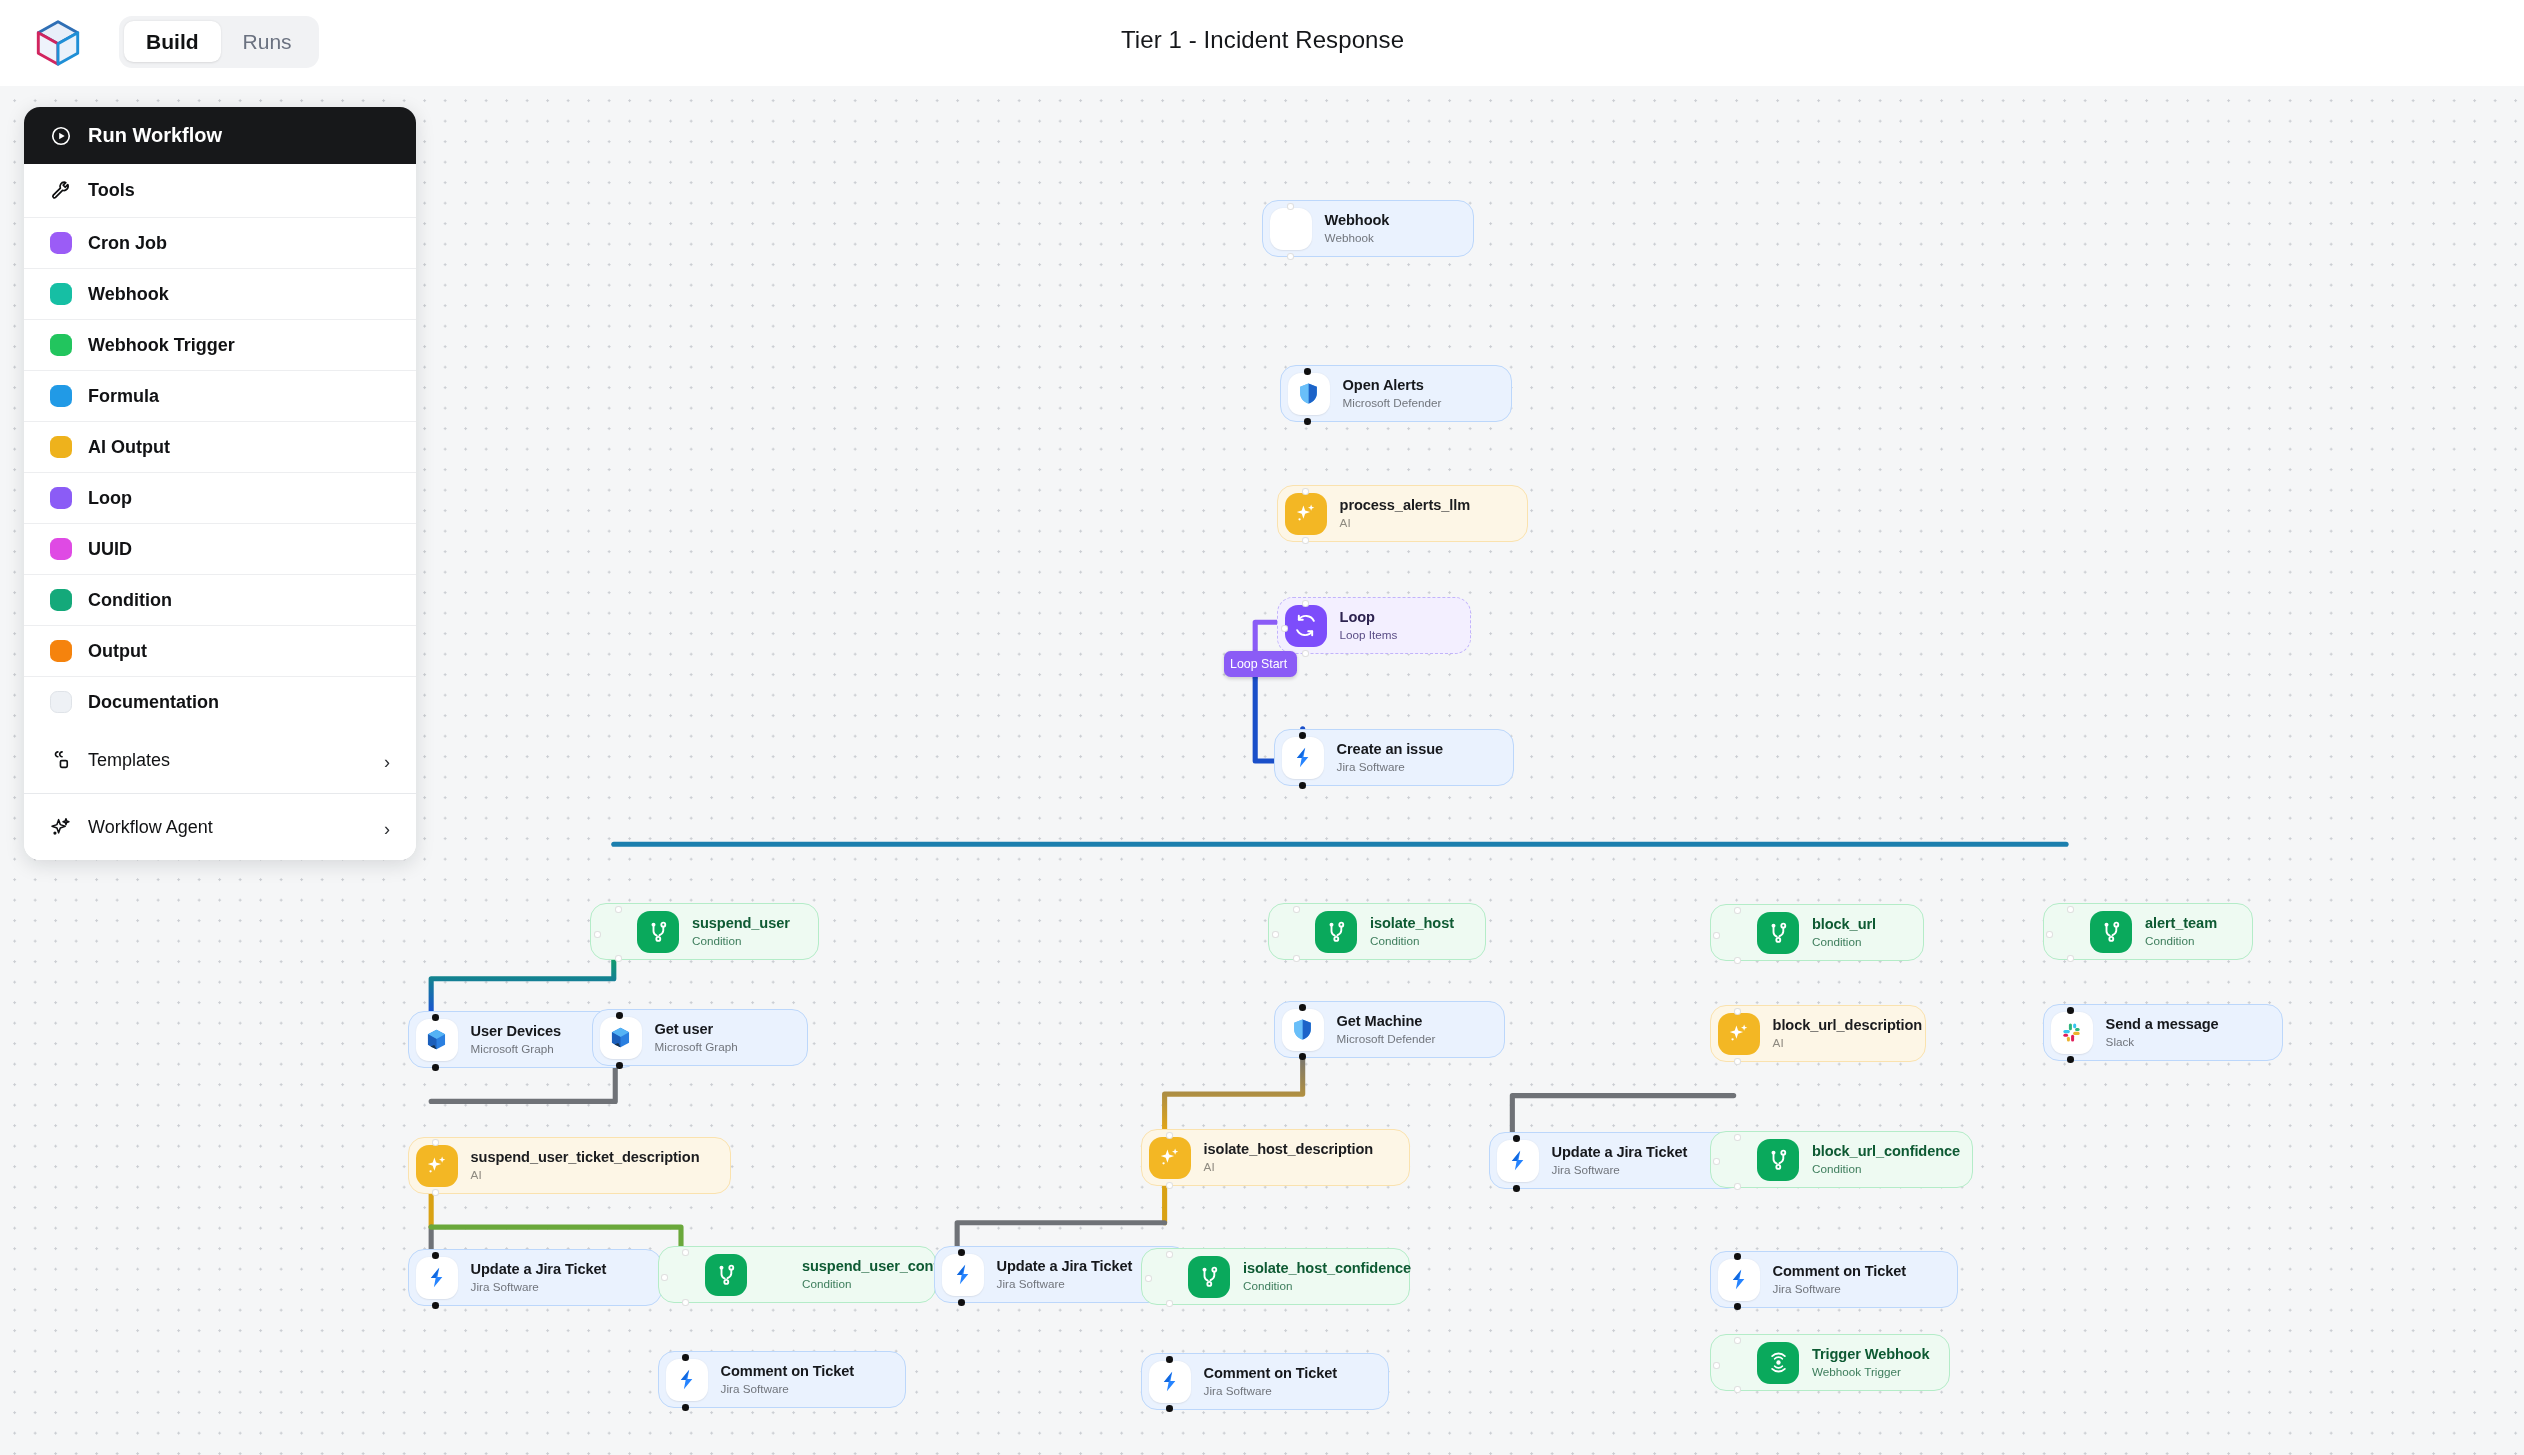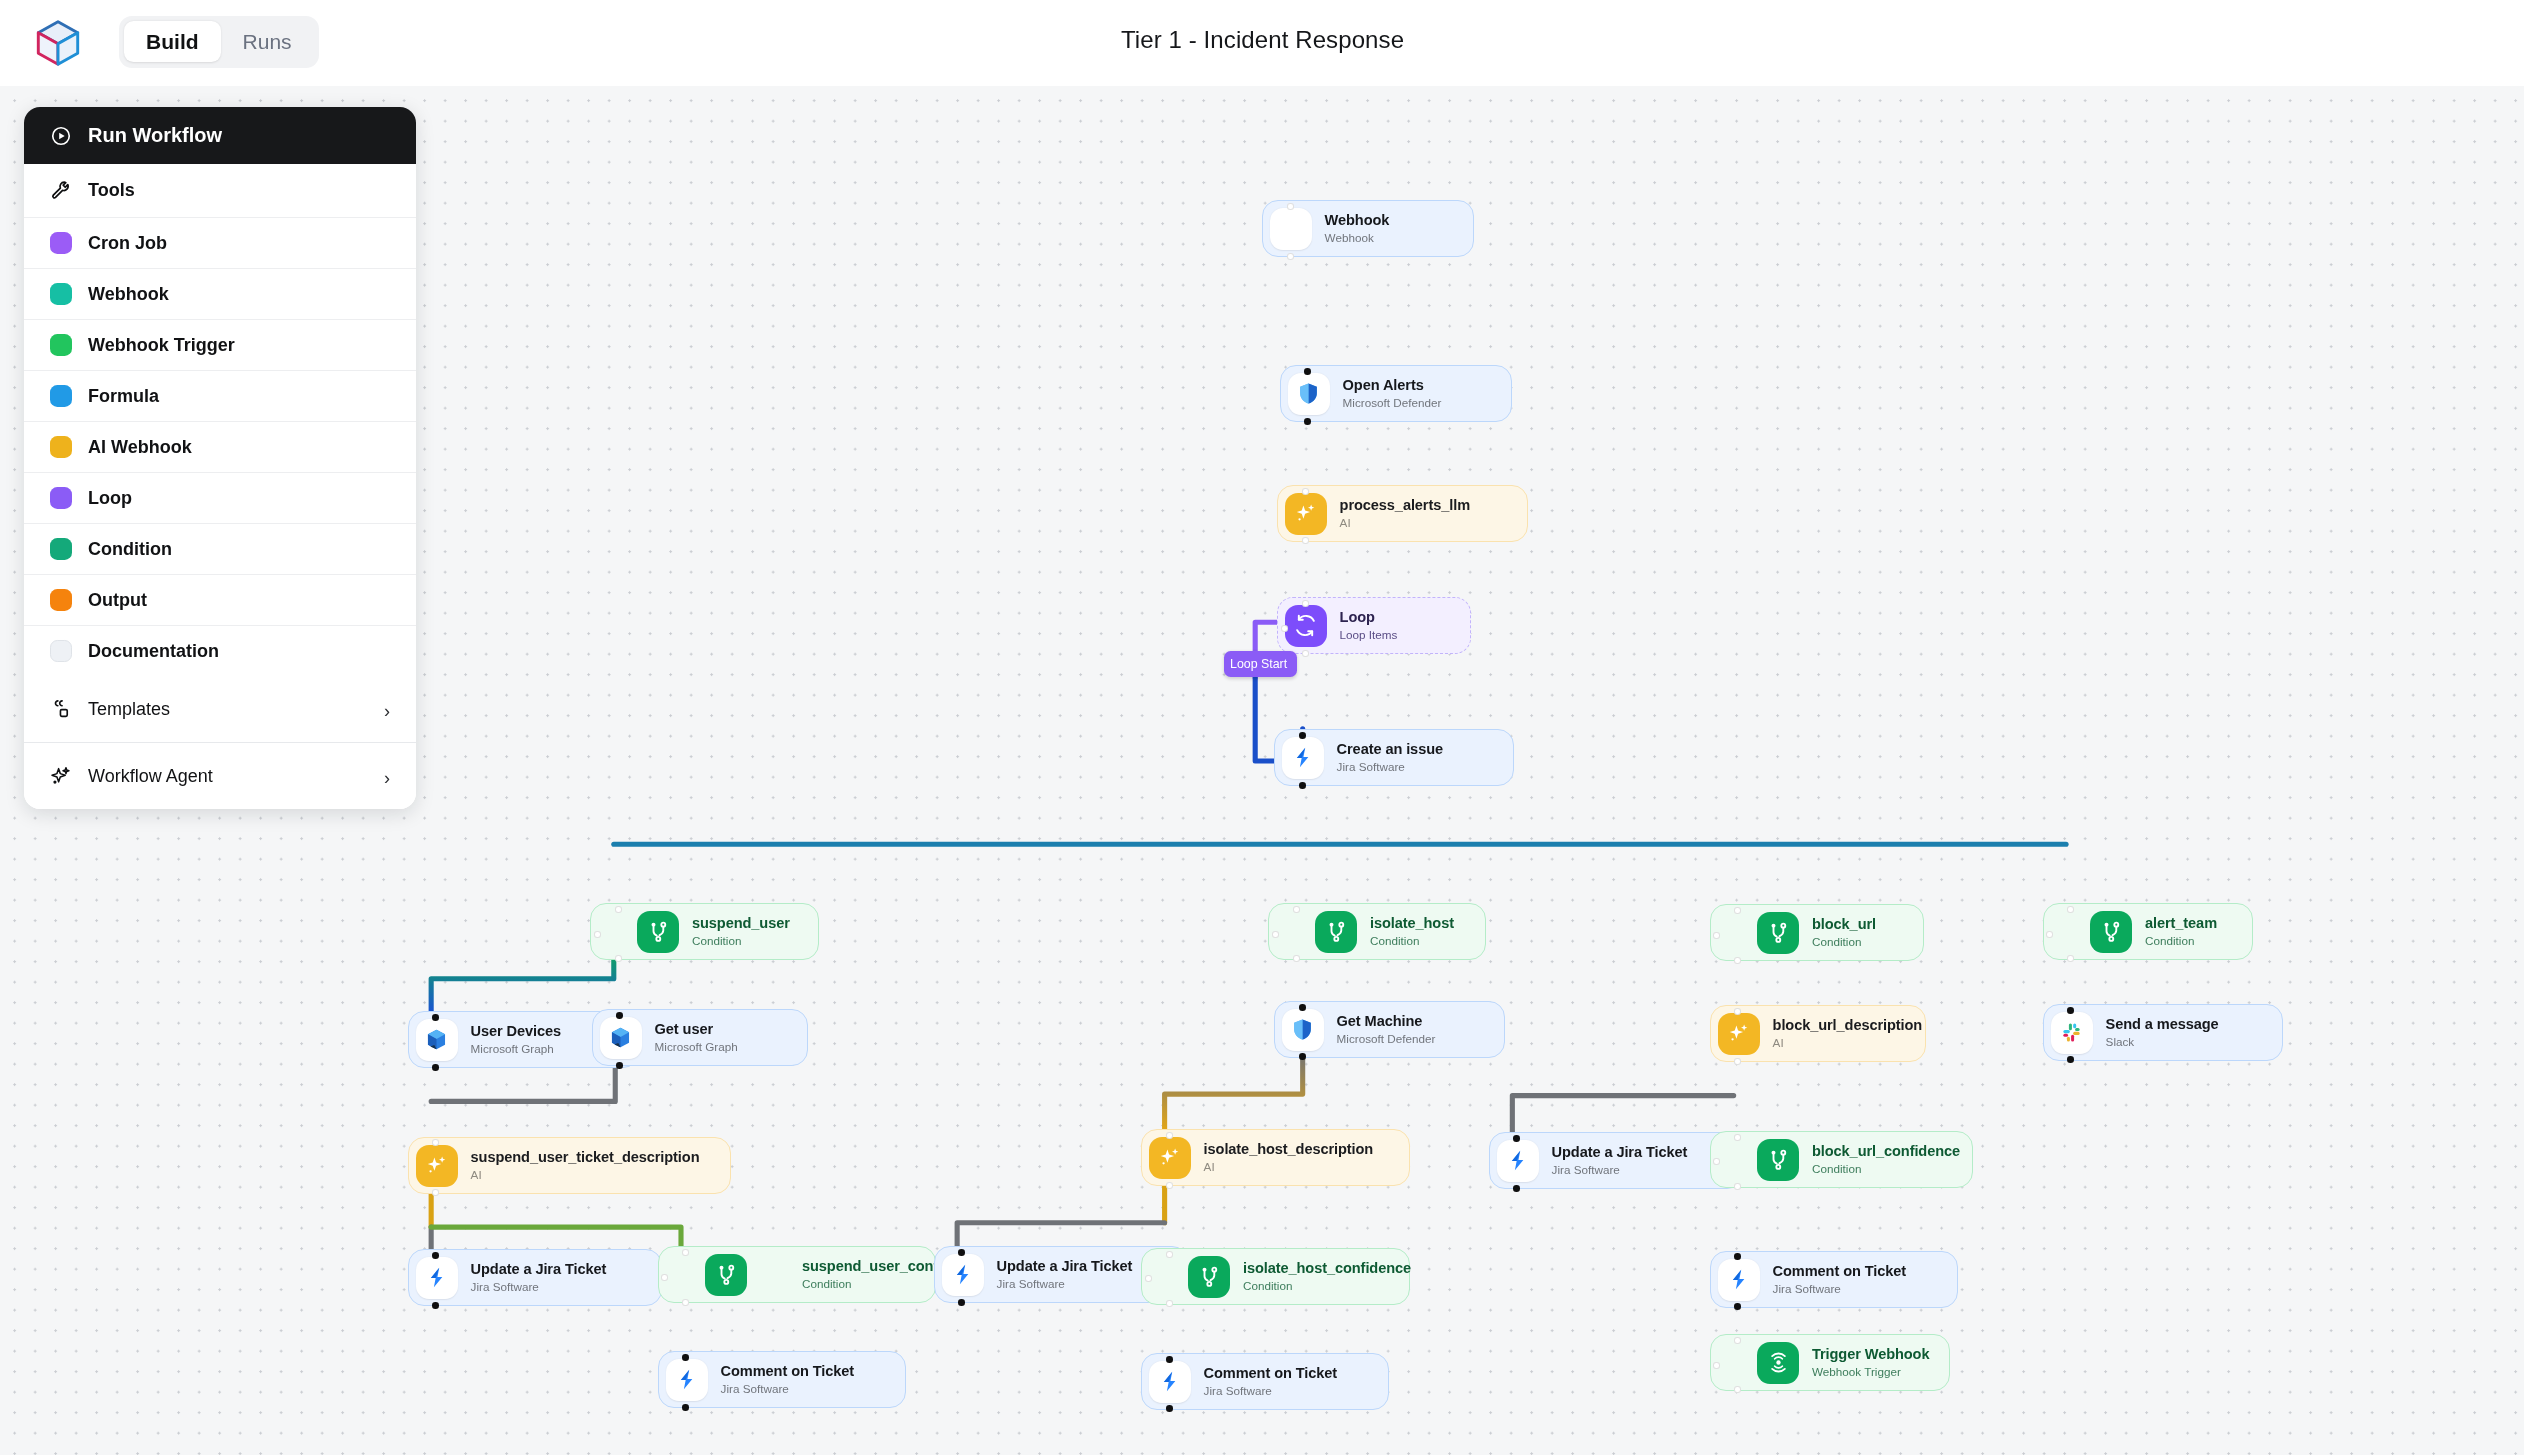--- a/index.html
+++ b/index.html
@@ -700,25 +700,29 @@
         <div class="row">
           <div class="sw" style="background: rgb(34, 197, 94);"></div>
           <span class="lbl">Webhook Trigger</span>
         </div>
         <div class="row">
           <div class="sw" style="background: rgb(33, 154, 230);"></div>
           <span class="lbl">Formula</span>
         </div>
         <div class="row">
           <div class="sw" style="background: rgb(238, 178, 28);"></div>
-          <span class="lbl">AI Webhook</span>
+          <span class="lbl">AI Output</span>
         </div>
         <div class="row">
           <div class="sw" style="background: rgb(139, 92, 246);"></div>
           <span class="lbl">Loop</span>
+        </div>
+        <div class="row">
+          <div class="sw" style="background: rgb(223, 74, 228);"></div>
+          <span class="lbl">UUID</span>
         </div>
         <div class="row">
           <div class="sw" style="background: rgb(20, 169, 122);"></div>
           <span class="lbl">Condition</span>
         </div>
         <div class="row">
           <div class="sw" style="background: rgb(245, 131, 13);"></div>
           <span class="lbl">Output</span>
         </div>
         <div class="row">

